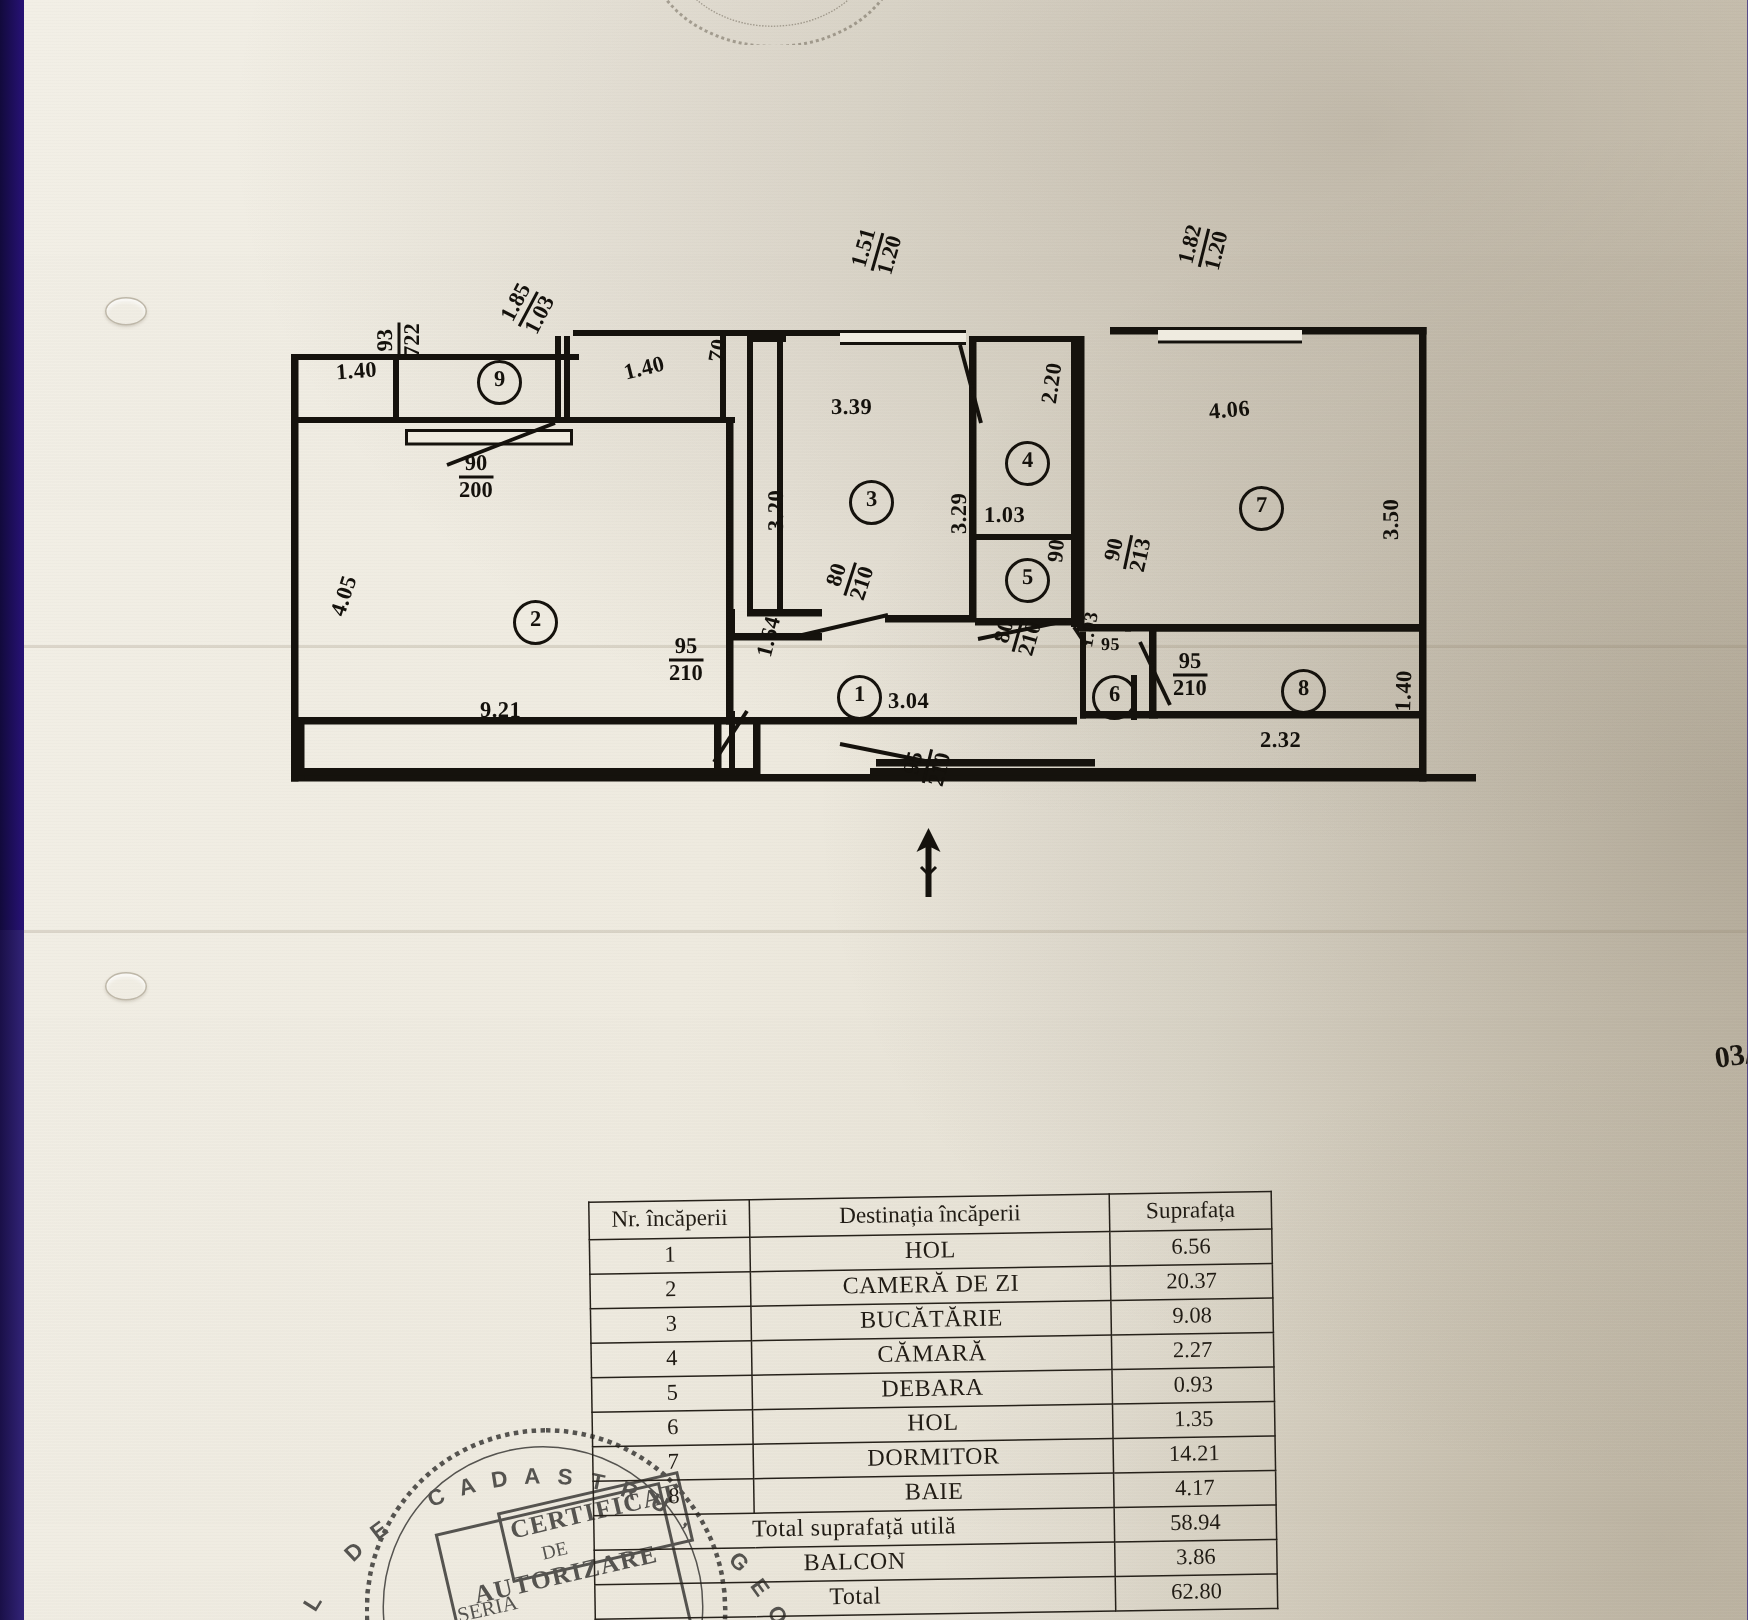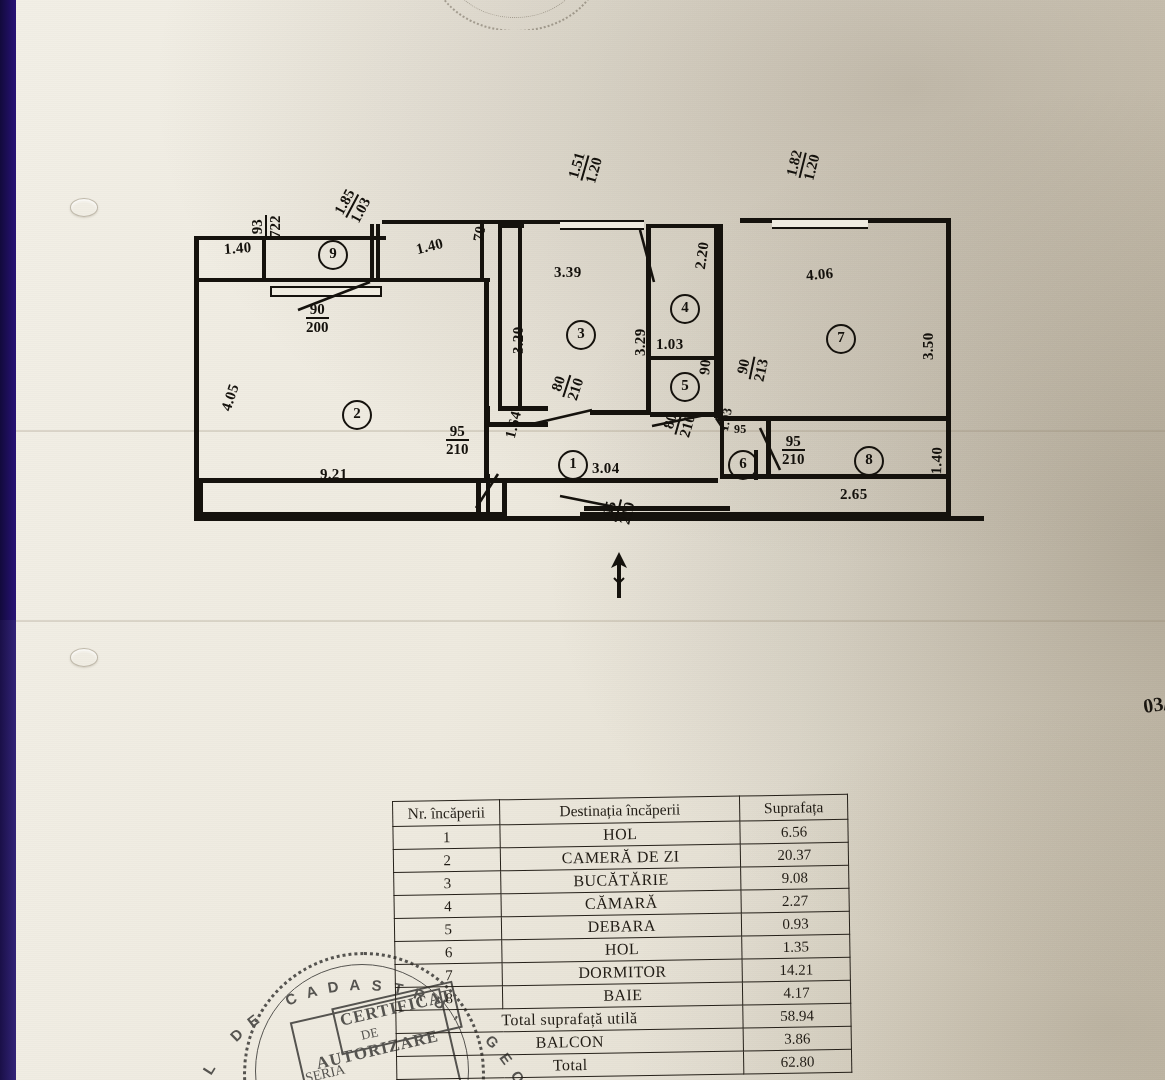--- a/index.html
+++ b/index.html
@@ -285,21 +285,21 @@
       <span class="a">1.82</span>
       <span class="b">1.20</span>
     </div>
     <div class="dim" style="left:626px;top:88px;transform:rotate(-5deg);">4.06</div>
     <div class="dim" style="left:740px;top:182px;transform:rotate(-90deg);transform-origin:left top;">3.50</div>
 
     <div class="frac" style="left:602px;top:256px;">
       <span class="a">95</span>
       <span class="b">210</span>
     </div>
-    <div class="dim" style="left:660px;top:308px;">2.65</div>
+    <div class="dim" style="left:660px;top:308px;">2.32</div>
     <div class="dim" style="left:748px;top:296px;transform:rotate(-88deg);transform-origin:left top;">1.40</div>
 
     <div class="dim" style="left:412px;top:282px;">3.04</div>
 
     <div class="frac" style="left:420px;top:340px;transform:rotate(-76deg);transform-origin:left top;">
       <span class="a">95</span>
       <span class="b">210</span>
     </div>
 
     <div class="rn" style="left:138px;top:62px;">9</div>

